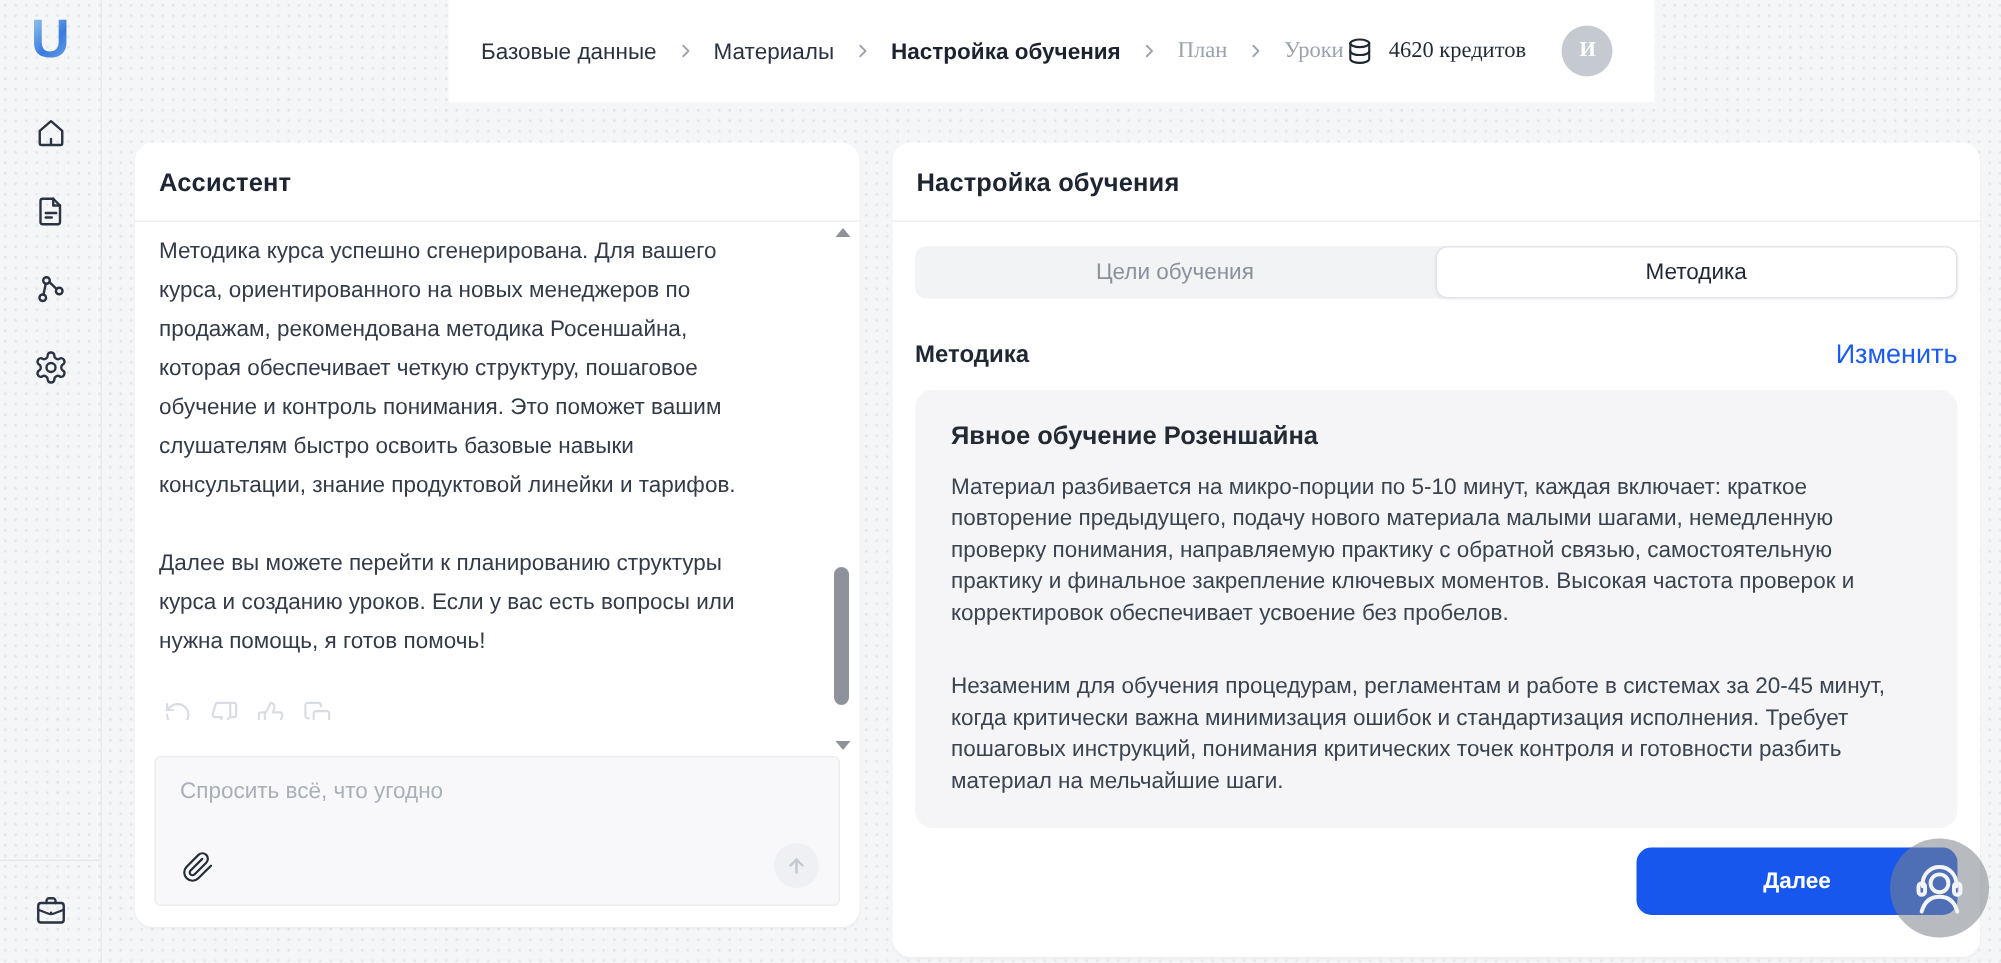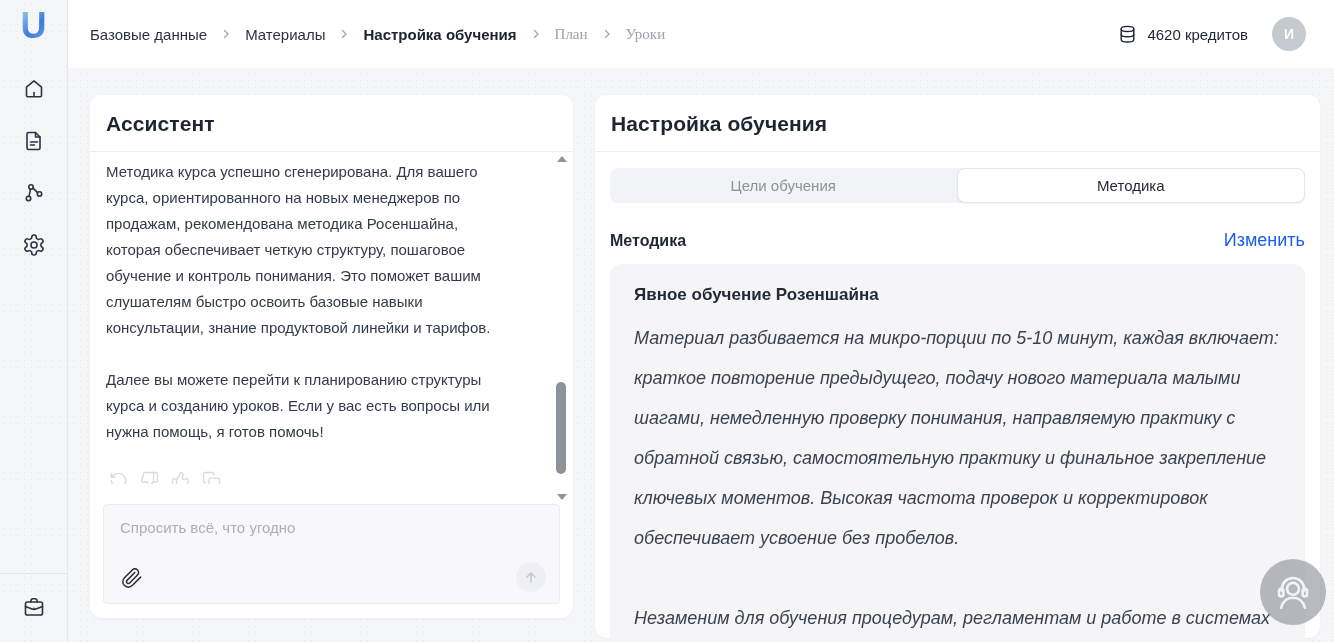--- a/index.html
+++ b/index.html
@@ -22,40 +22,40 @@
     -webkit-background-clip:text; background-clip:text; color:transparent; cursor:pointer; }
   .side-nav { margin-top:32px; display:flex; flex-direction:column; gap:26px; align-items:center; }
   .nav-btn { background:none; border:none; cursor:pointer; color:#2a3342; width:26px; height:26px;
     display:flex; align-items:center; justify-content:center; padding:0; }
   .nav-btn svg { width:24px; height:24px; }
   .sidebar-bottom { margin-top:auto; width:100%; display:flex; flex-direction:column; align-items:center; }
   .side-divider { width:100%; height:1px; background:#e5e6ea; }
   .sidebar-bottom .nav-btn { margin:20px 0 22px; }
 
   
-  .main-col { flex:1; display:flex; flex-direction:column; }
+  .main-col { flex:1; display:flex; flex-direction:column;align-items:center; }
   .topbar { height:68px; background:#ffffff; display:flex; align-items:center;
     padding:0 28px 0 22px; }
   .breadcrumb { display:flex; align-items:center; font-size:15px; }
   .bc { color:#2a3240; cursor:pointer; }
   .bc.active { font-weight:700; color:#1b2230; }
   .bc.muted { color:#9aa2ad;font-family:Liberation Serif, serif; }
   .bc-sep { display:flex; align-items:center; margin:0 13px; color:#9aa2ad; }
   .bc-sep svg { width:12px; height:12px; }
-  .topbar-right { margin-left:auto; display:flex; align-items:center; gap:24px; }
+  .topbar-right { margin-left:auto; display:flex; align-items:center; gap:24px;font-family:Liberation Serif, serif; }
   .credits { display:flex; align-items:center; gap:9px; font-size:15px; color:#1f2734; cursor:pointer; }
   .credits svg { width:21px; height:21px; color:#1f2734; }
   .avatar { width:34px; height:34px; border-radius:50%; background:#c5cad1; color:#ffffff;
     font-size:14px; font-weight:700; display:flex; align-items:center; justify-content:center; cursor:pointer; }
 
   
   .content { flex:1; display:flex; gap:22px; padding:27px 14px 0 22px; align-items:flex-start; }
   .card { background:#ffffff; border-radius:12px; box-shadow:0 1px 2px rgba(20,24,34,0.04); }
   .card-header { padding:17px 16px 15px; border-bottom:1px solid #ededf0; }
-  .card-header h2 { font-size:21px; font-weight:700; color:#1e2532; letter-spacing:.1px; }
+  .card-header h2 { font-size:17px; font-weight:700; color:#1e2532; letter-spacing:.1px; }
 
   
   .assistant-card { width:483px; height:523px; display:flex; flex-direction:column; }
   .chat-area { position:relative; flex:1; padding:7px 30px 0 16px; overflow:hidden; }
   .chat-area p { font-size:15px; line-height:26px; color:#333b49; margin:0 0 26px; max-width:392px; }
   .msg-actions { display:flex; gap:11px; height:13px; overflow:hidden; padding-left:2px; }
   .msg-actions button { background:none; border:none; padding:0; color:#d9dce2; cursor:pointer;
     width:20px; height:22px; }
   .msg-actions svg { width:19px; height:19px; }
   .chat-scrollbar { position:absolute; top:2px; right:6px; bottom:4px; width:12px; }
@@ -85,22 +85,22 @@
   .tabs { height:35px; background:#f2f3f5; border-radius:8px; display:flex; }
   .tab { flex:1; background:none; border:none; font-family:"Liberation Sans", sans-serif;
     font-size:15px; color:#8b929e; cursor:pointer; border-radius:8px; }
   .tab.active { background:#ffffff; border:1px solid #e3e5e9; color:#1f2734;
     box-shadow:0 1px 2px rgba(20,24,34,0.05); }
   .section-row { display:flex; align-items:center; justify-content:space-between; margin:27px 0 13px; }
   .section-row h3 { font-size:16px; font-weight:700; color:#1f2734; }
   .edit-link { font-size:18px; font-weight:500; color:#1b5cf3; text-decoration:none; cursor:pointer; }
   .method-card { background:#f5f5f7; border-radius:12px; padding:21px 24px; }
   .method-card h4 { font-size:17px; font-weight:600; color:#232a36; margin-bottom:13px; }
-  .method-card p { font-size:18px; line-height:40px; color:#3a4350; max-width:660px;font-style:italic; }
-  .method-card p + p { margin-top:40px; }
+  .method-card p { font-size:15px; line-height:21px; color:#3a4350; max-width:660px; }
+  .method-card p + p { margin-top:28px; }
   .actions-row { display:flex; justify-content:flex-end; margin-top:13px; }
   .next-btn { width:214px; height:45px; background:#1757ee; color:#ffffff; border:none;
     border-radius:10px; font-family:"Liberation Sans", sans-serif; font-size:15px; font-weight:700;
     cursor:pointer; }
 
   
   .support-widget { position:absolute; left:1260px; top:559px; width:66px; height:66px;
     border-radius:50%; background:rgba(124,129,137,0.55); display:flex; align-items:center;
     justify-content:center; cursor:pointer; }
   .support-widget svg { width:42px; height:42px; color:#f2f4f8; }

